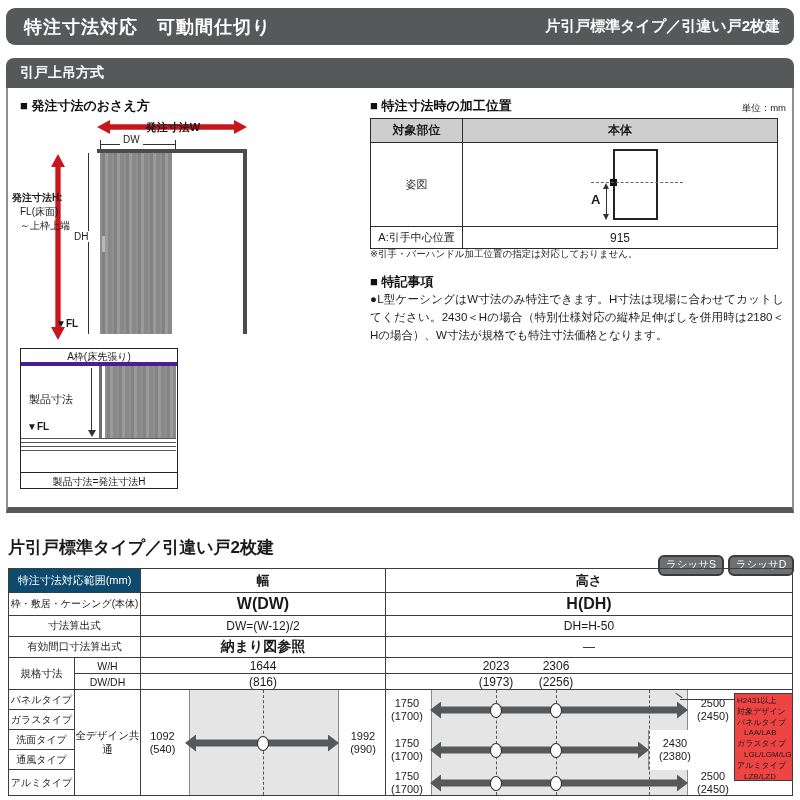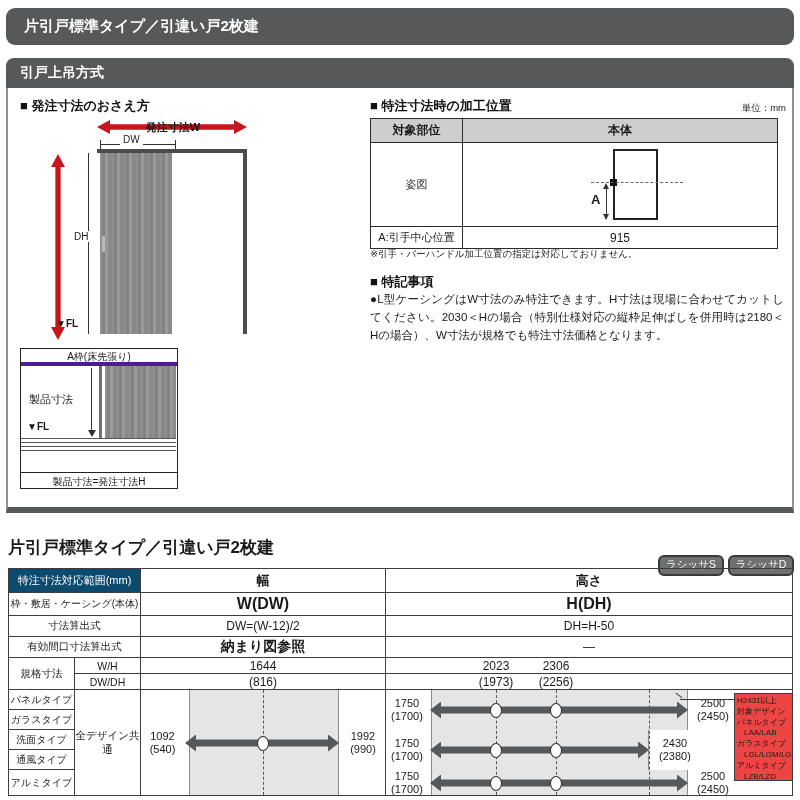--- a/index.html
+++ b/index.html
@@ -130,20 +130,21 @@
   .note-box .code { padding-left:7px; }
   .leader { position:absolute; left:294px; top:9px; width:54px; border-top:1px solid #3c3c3e; }
   .leader-tick { position:absolute; left:289px; top:5px; width:8px; border-top:1px solid #3c3c3e; transform:rotate(38deg); }
 </style>
 </head>
 <body>
 
 <div class="page">
 
   <div class="topbar">
+    <span class="t-left">特注寸法対応　可動間仕切り</span>
     <span class="t-right">片引戸標準タイプ／引違い戸2枚建</span>
   </div>
 
   <div class="panel-title">
     <span>引戸上吊方式</span>
   </div>
 
   <div class="panel-body">
 
     <div class="left-col">
@@ -157,20 +158,25 @@
 
       <div class="top-rail"></div>
       <div class="door-main"></div>
       <div class="door-groove"></div>
       <div class="jamb"></div>
 
       <div class="dh-line"></div>
       <div class="dh-lbl">DH</div>
 
       <div class="varrow" style="left:43px; top:66px; width:14px; height:186px;"></div>
+      <div class="h-lblblock">
+        <div class="b">発注寸法H:</div>
+        <div class="i">FL(床面)</div>
+        <div class="i">～上枠上端</div>
+      </div>
       <div class="fl-main">▼FL</div>
 
       <div class="inset">
         <div class="inset-cap">A枠(床先張り)</div>
         <div class="inset-body">
           <div class="inset-wood"></div>
           <div class="inset-edge"></div>
           <div class="inset-dim"></div>
           <div class="inset-dim-head"></div>
           <div class="inset-prod">製品寸法</div>
@@ -209,21 +215,21 @@
         <tr>
           <td class="cell-foot">A:引手中心位置</td>
           <td class="cell-915">915</td>
         </tr>
       </tbody>
         </table>
 
       <p class="proc-note">※引手・バーハンドル加工位置の指定は対応しておりません。</p>
 
       <div class="sec-h remarks-h">■ 特記事項</div>
-      <p class="remarks-p">●L型ケーシングはW寸法のみ特注できます。H寸法は現場に合わせてカットしてください。2030＜Hの場合（特別仕様対応の縦枠足伸ばしを併用時は2180＜Hの場合）、W寸法が規格でも特注寸法価格となります。</p>
+      <p class="remarks-p">●L型ケーシングはW寸法のみ特注できます。H寸法は現場に合わせてカットしてください。2430＜Hの場合（特別仕様対応の縦枠足伸ばしを併用時は2180＜Hの場合）、W寸法が規格でも特注寸法価格となります。</p>
     </div>
   </div>
 
   <div class="bot-head">
     <span class="bot-title">片引戸標準タイプ／引違い戸2枚建</span>
     <div class="tabs">
       <div class="tab">ラシッサS</div>
       <div class="tab">ラシッサD</div>
     </div>
   </div>

